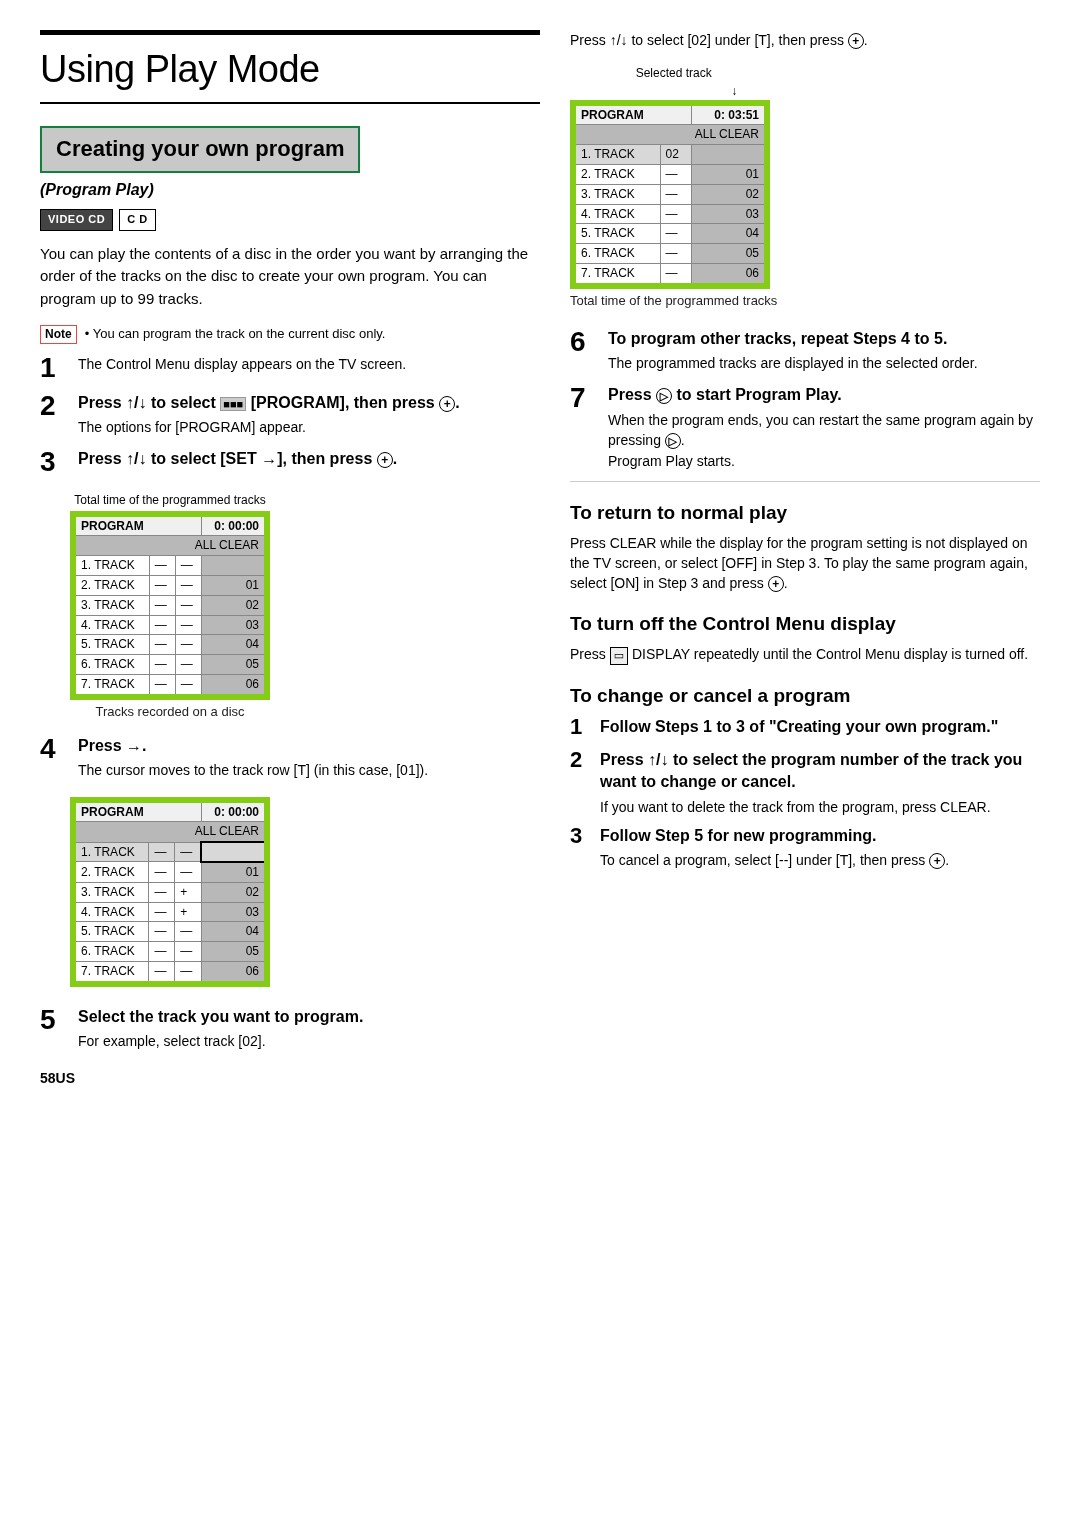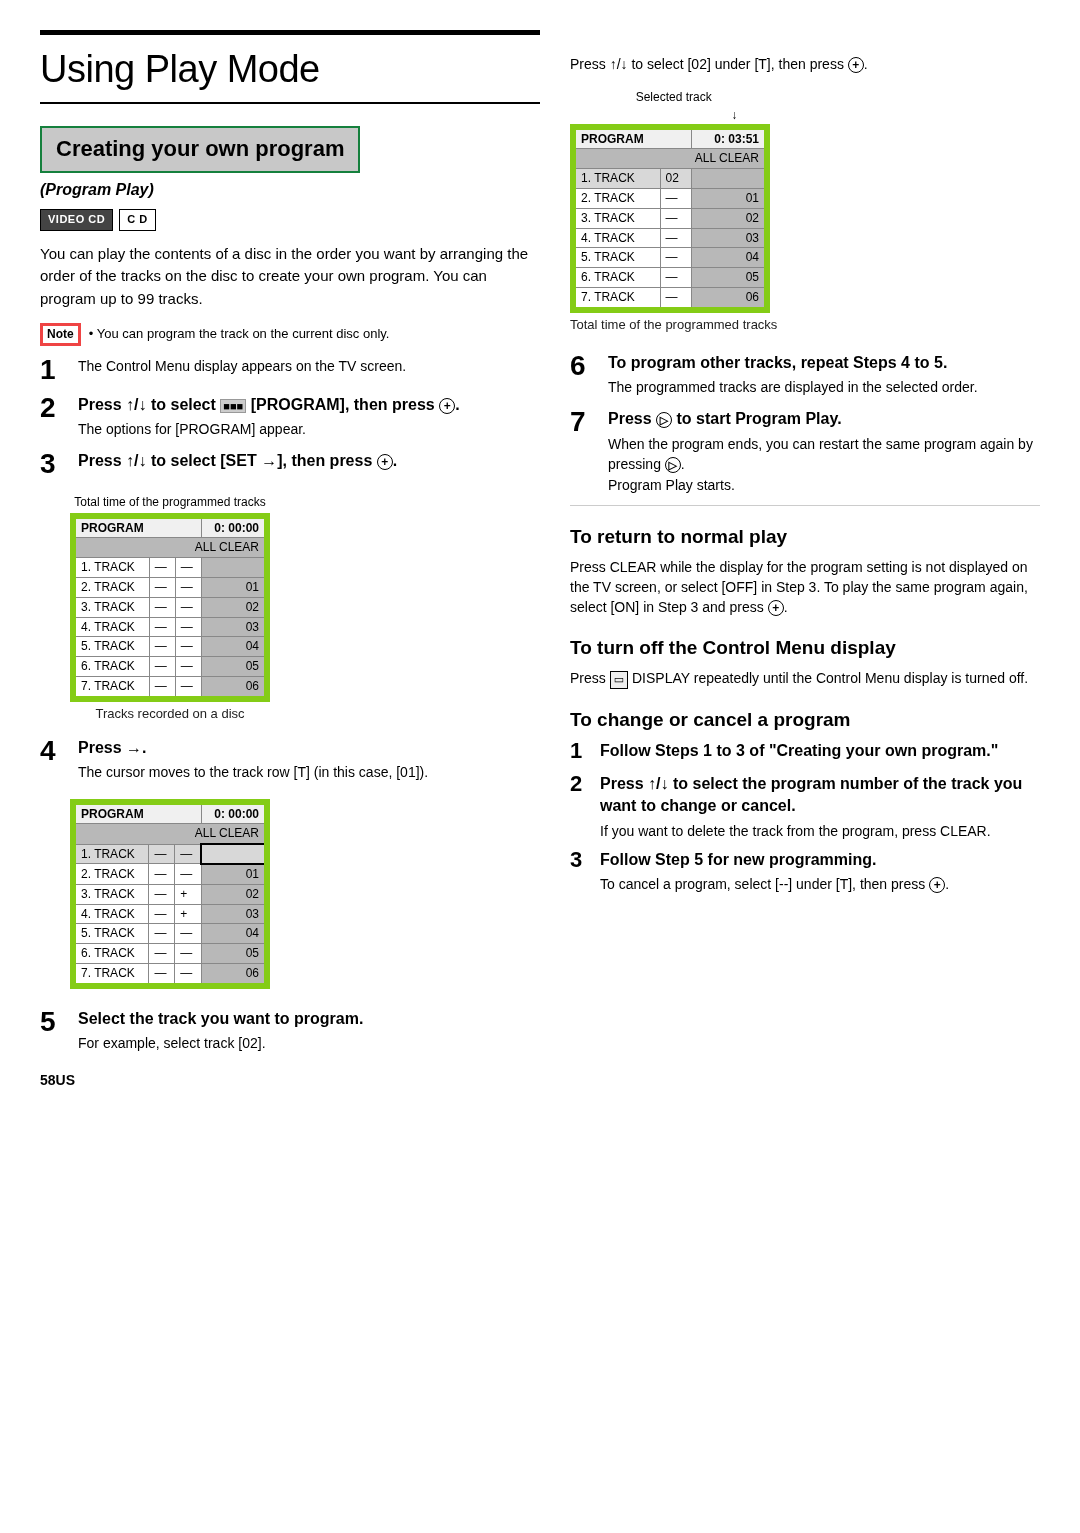--- a/index.html
+++ b/index.html
@@ -57,41 +57,40 @@
     .badge-cd { background: #fff; color: #000; font-size: 11px; }
     .intro-text {
       font-size: 15px;
       line-height: 1.5;
       margin-bottom: 12px;
     }
     .note-label {
       font-weight: bold;
       font-size: 12px;
       display: inline-block;
-      border: 3px solid #ef4444;
+      border: 1px solid #ef4444;
       padding: 0 4px;
       margin-right: 4px;
       background: #fff;
     }
     .note-text { font-size: 13px; }
 
     .two-col {
       display: flex;
       gap: 0;
       width: 100%;
     }
     .col-left {
       width: 520px;
       flex-shrink: 0;
       padding-right: 20px;
     }
     .col-right {
       flex: 1;
       padding-left: 10px;
-      margin-top: 24px;
     }
 
     .step {
       display: flex;
       align-items: flex-start;
       margin-bottom: 10px;
     }
     .step-num {
       font-size: 28px;
       font-weight: 900;

